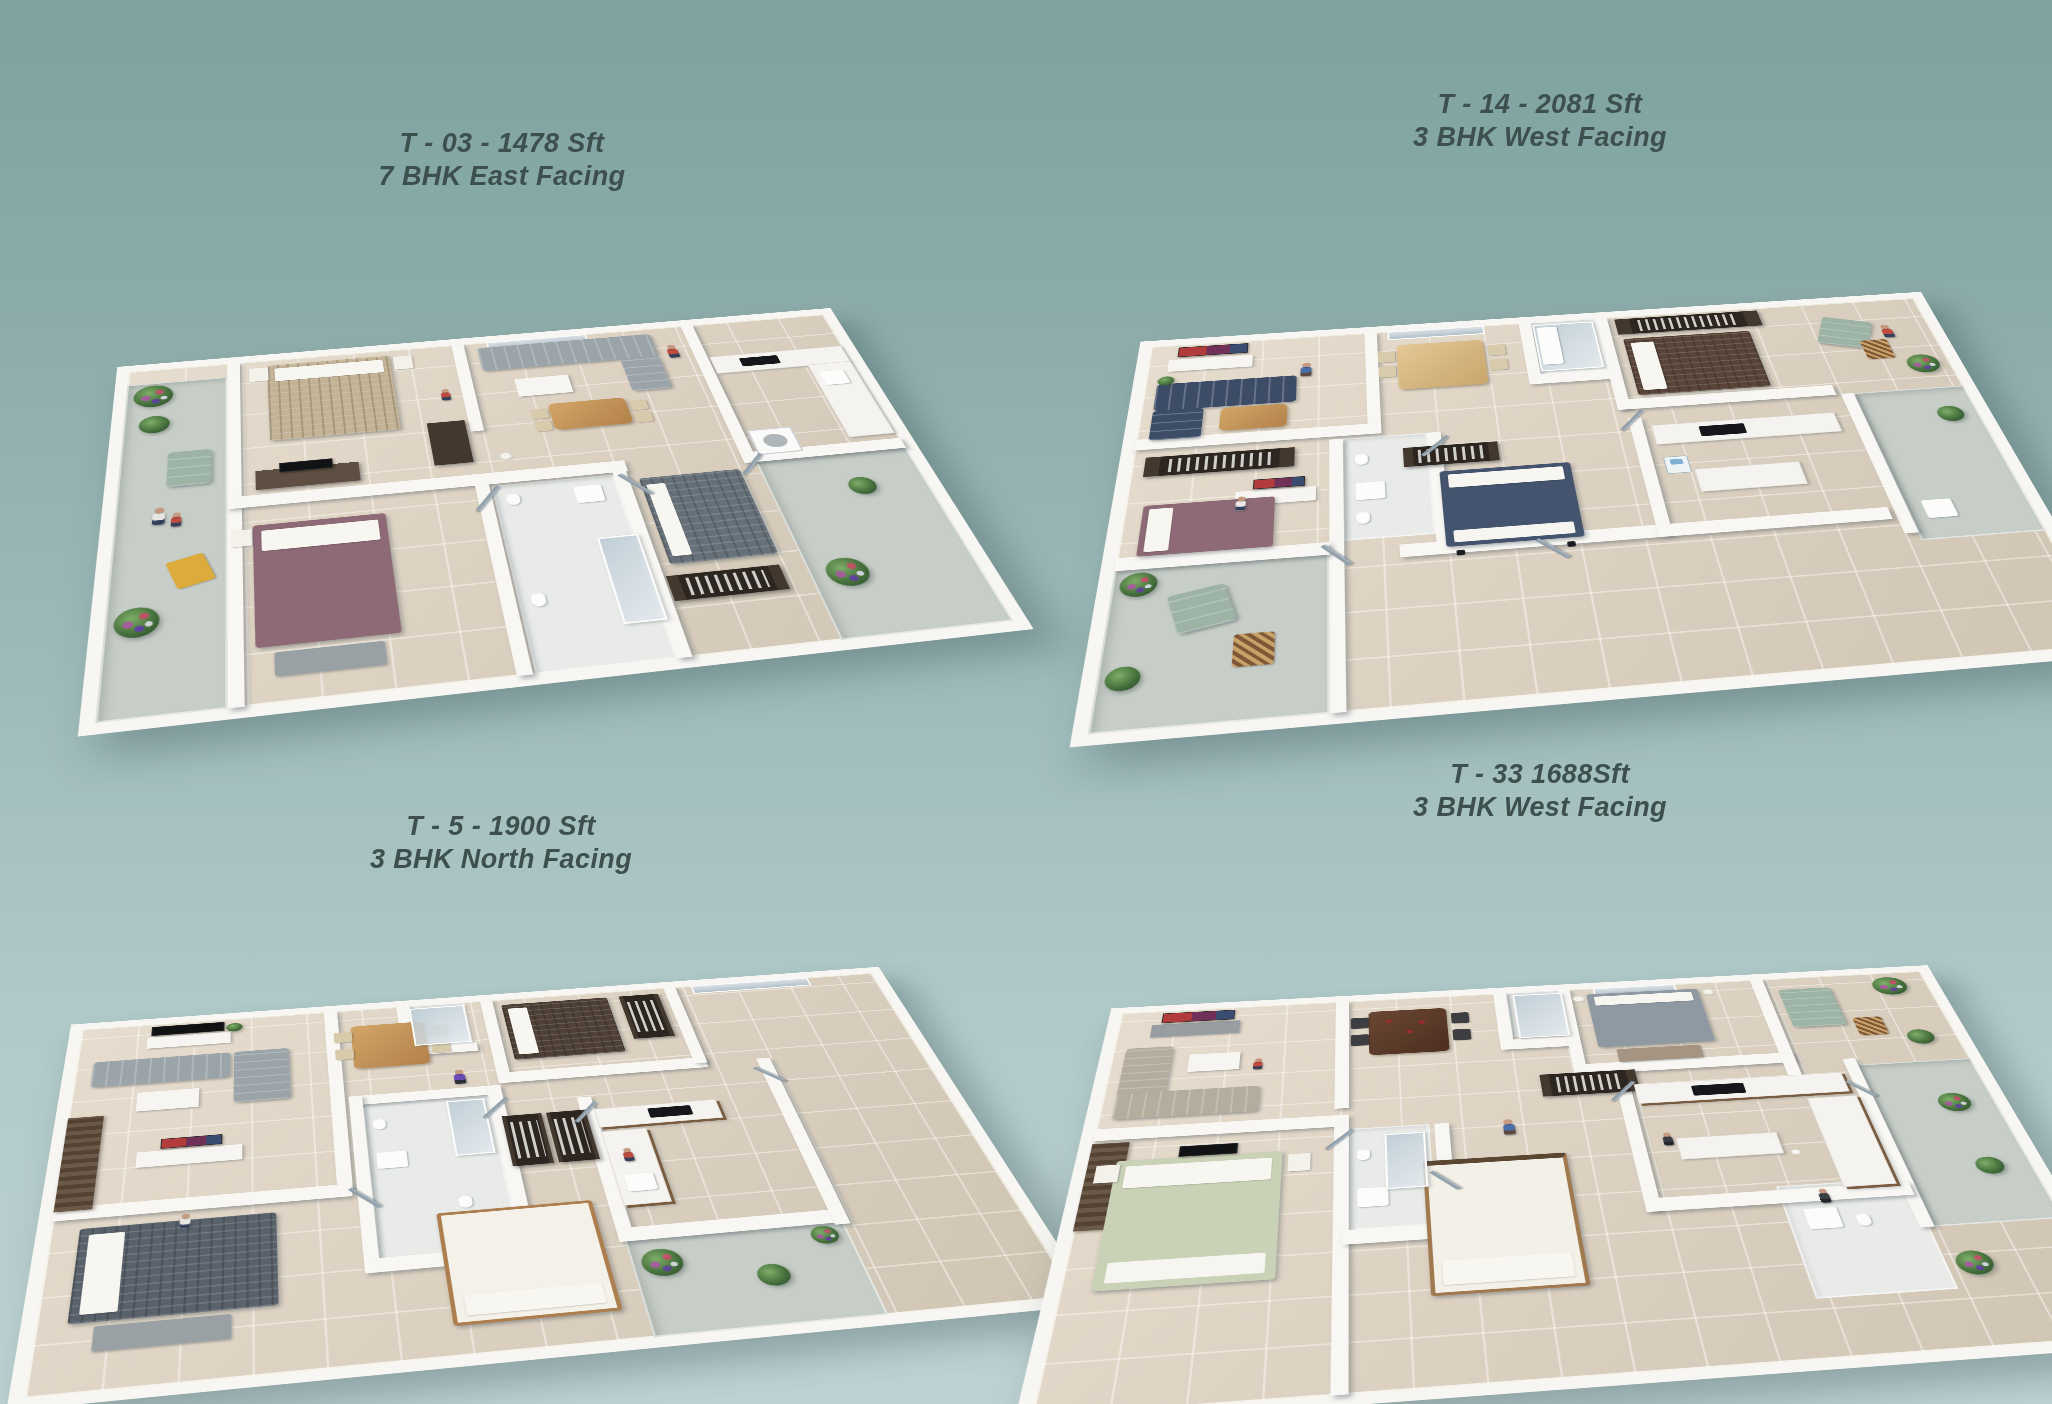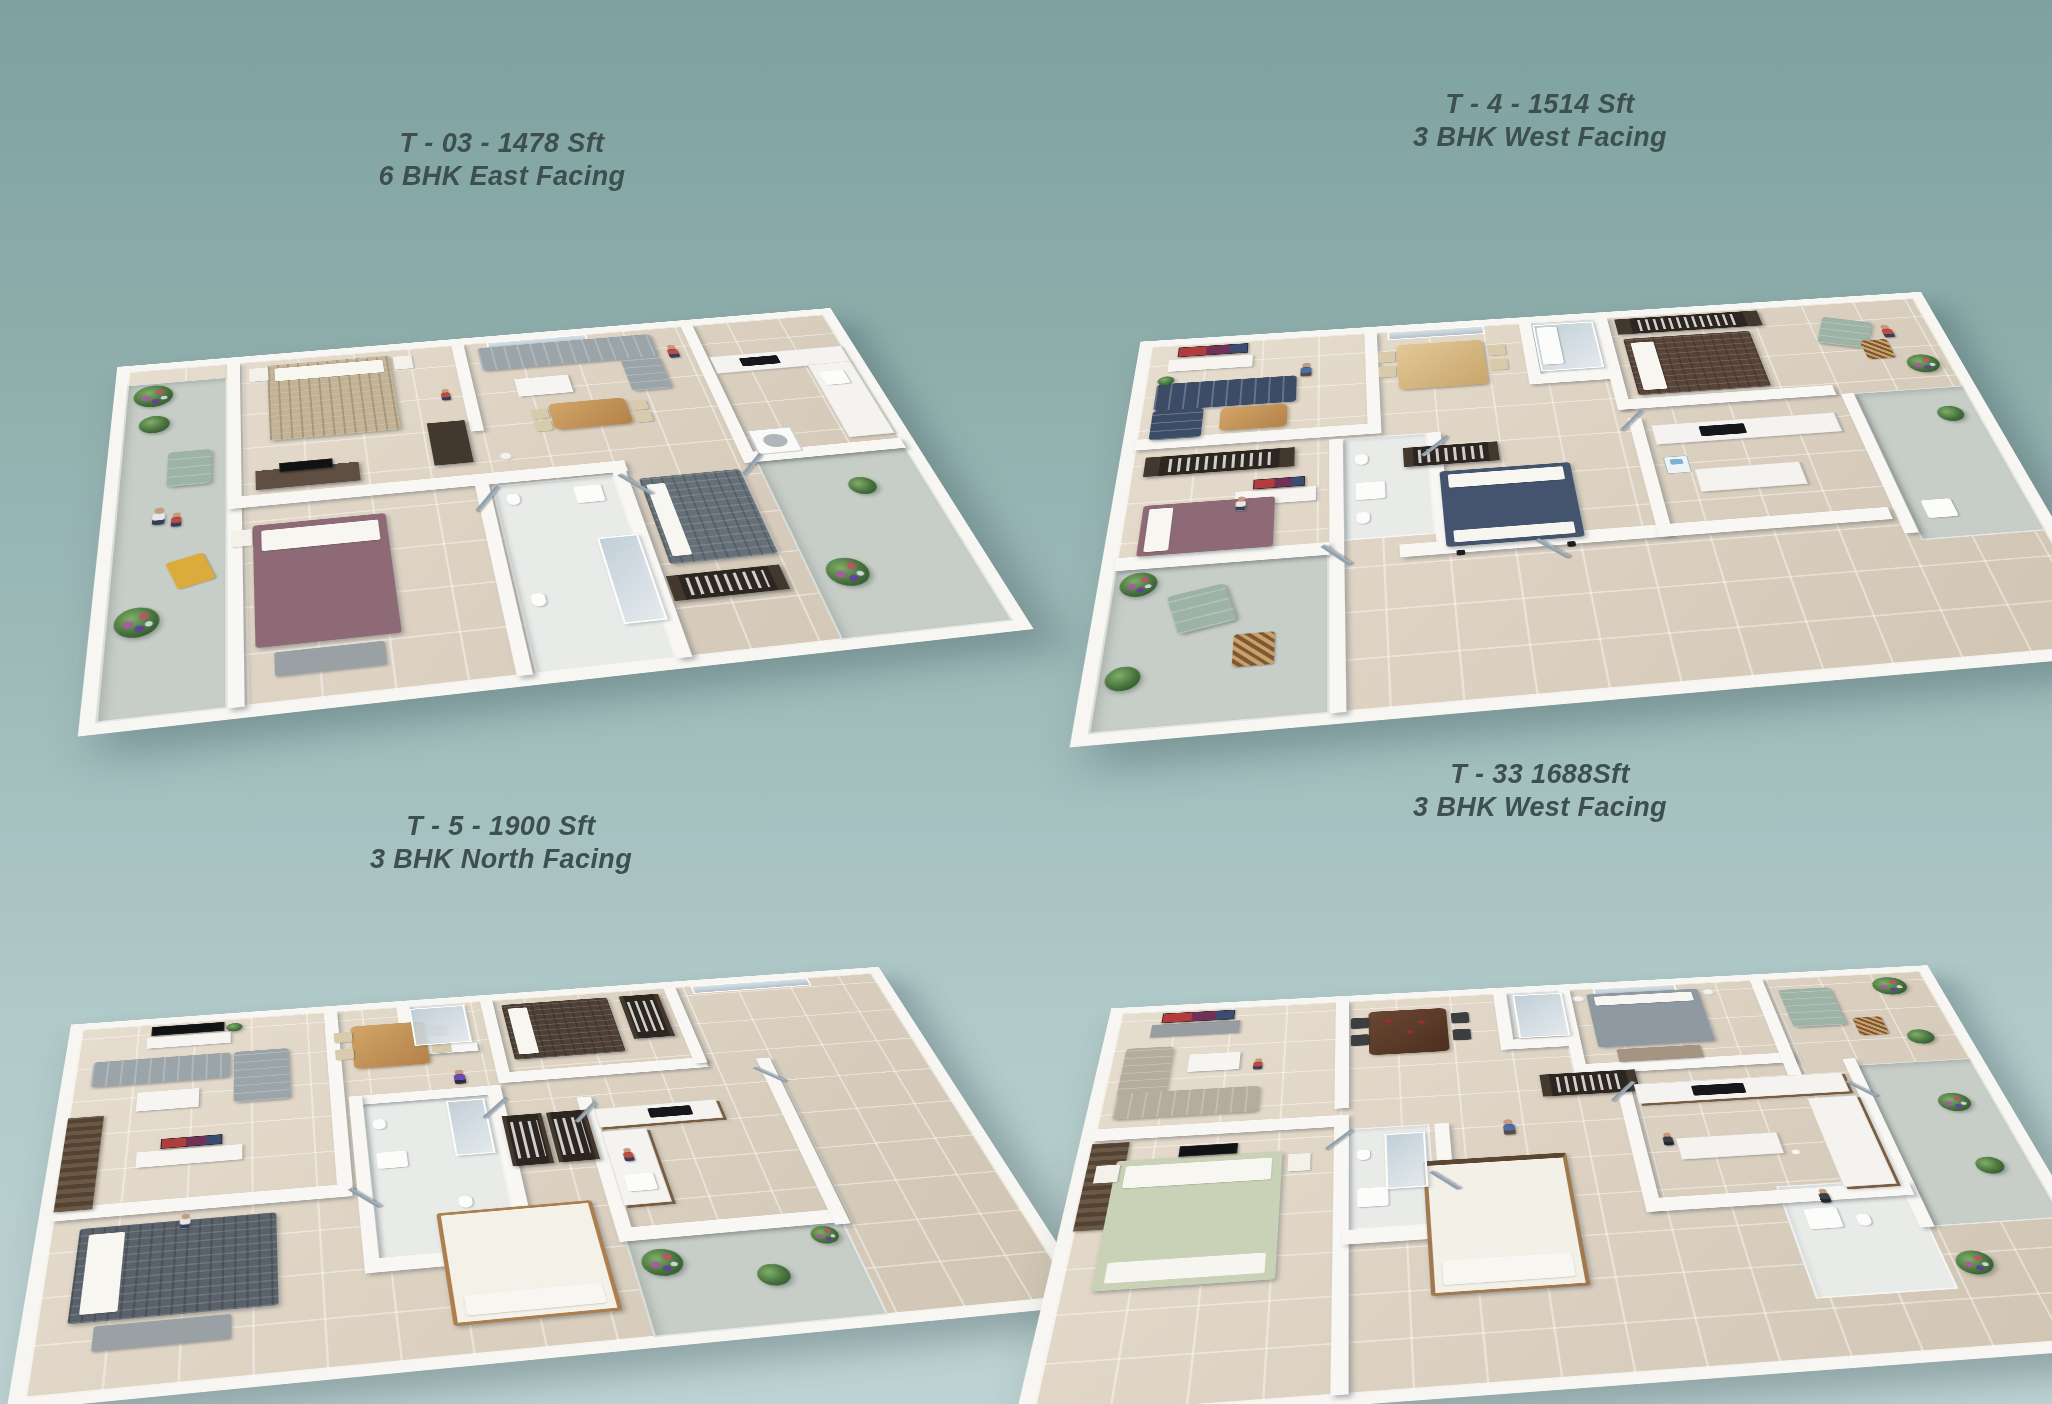--- a/index.html
+++ b/index.html
@@ -109,24 +109,24 @@
     background:repeating-linear-gradient(45deg,#caa269 0 4px,#7e5836 4px 8px);
     box-shadow:1px 1px 2px rgba(60,60,50,.4)}
   .wdisp{position:absolute;background:#eef3f5;border:1px solid #9fb6c0;border-radius:2px;z-index:3}
   .wdisp::after{content:"";position:absolute;left:20%;top:15%;width:60%;height:35%;background:#7fb0d4;border-radius:2px}
 </style>
 </head>
 <body>
 
 <div class="plan-label" style="left:502px;top:127px">
   <div>T - 03 - 1478 Sft</div>
-  <div>6 BHK East Facing</div>
+  <div>7 BHK East Facing</div>
 </div>
 <div class="plan-label" style="left:1540px;top:88px">
-  <div>T - 4 - 1514 Sft</div>
+  <div>T - 14 - 2081 Sft</div>
   <div>3 BHK West Facing</div>
 </div>
 <div class="plan-label" style="left:501px;top:810px">
   <div>T - 5 - 1900 Sft</div>
   <div>3 BHK North Facing</div>
 </div>
 <div class="plan-label" style="left:1540px;top:758px">
   <div>T - 33 1688Sft</div>
   <div>3 BHK West Facing</div>
 </div>

